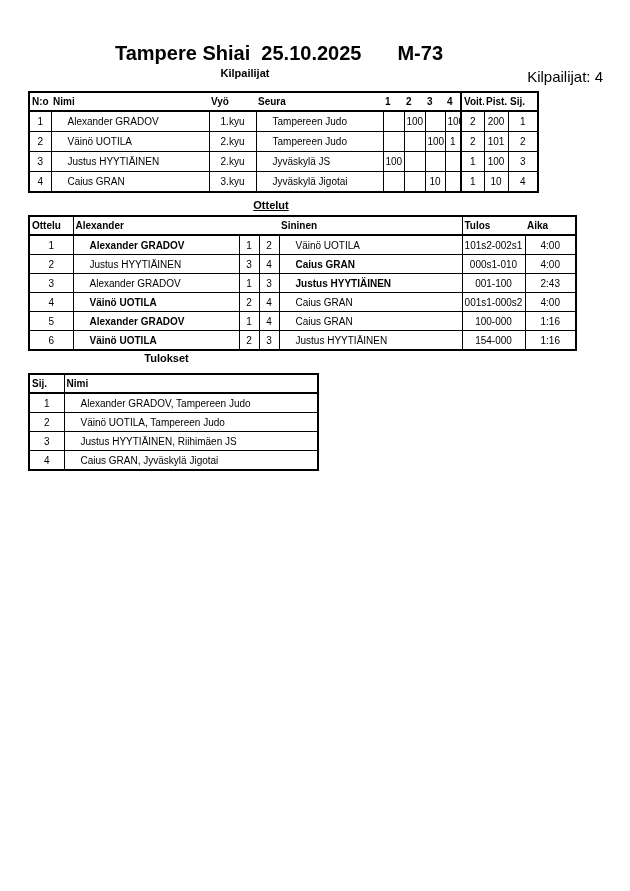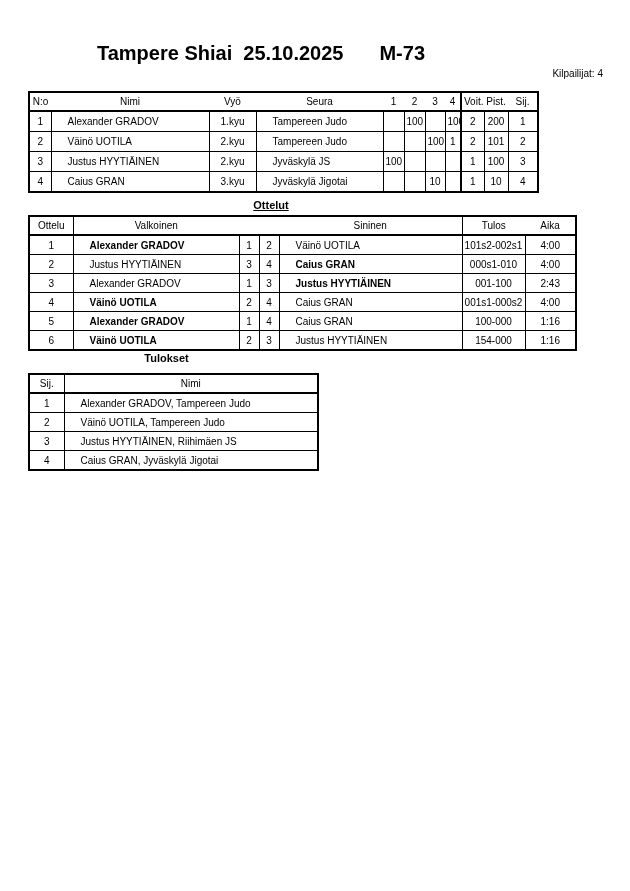--- a/index.html
+++ b/index.html
@@ -2,41 +2,41 @@
 <html><head>
 <meta charset="utf-8">
 <style>
   html,body { margin:0; padding:0; background:#ffffff; }
   .page {
     position:relative; width:630px; height:891px; background:#ffffff;
     font-family:"Liberation Sans", sans-serif; color:#000000; overflow:hidden;
   }
   .title {
     position:absolute; top:42px; left:0; width:522px; text-align:center;
-    font-size:20px; font-weight:bold; white-space:pre;
+    font-size:20px; font-weight:bold; white-space:pre;padding-left:18px;
   }
   .title .cat { margin-left:36px; }
   .sec {
     position:absolute; font-size:11px; font-weight:bold; text-align:center;
   }
   .sec1 { top:67px; left:0; width:490px; }
   .sec2 { top:199px; left:0; width:542px;text-decoration:underline; }
   .sec3 { top:352px; left:0; width:333px; }
-  .count { position:absolute; top:68px; right:27px; font-size:10px; }
+  .count { position:absolute; top:68px; right:27px; font-size:15px; }
 
   table {
     position:absolute; border-collapse:collapse; table-layout:fixed;
     background:#ffffff; border:2px solid #000000;
   }
   td {
     font-size:10px; vertical-align:middle; padding:0 2px;
     overflow:hidden; white-space:nowrap; height:18px;
   }
   thead td {
-    font-weight:normal; text-align:center; border-bottom:2px solid #000000; height:17px;
+    font-weight:bold; text-align:left; border-bottom:2px solid #000000; height:17px;
   }
   thead td.hr { border-right-style:hidden; }
   thead td.v  { border-right:1px solid #000000; }
   thead td.sep-r { border-right:2px solid #000000; }
   thead td.sep-l { border-left:2px solid #15803d; }
   tbody td { border:1px solid #000000; }
   tbody td.sep { border-left:2px solid #000000; }
   td.c { text-align:center; }
   td.l { text-align:left; padding-left:16px; }
   .win { font-weight:bold; }
@@ -45,20 +45,21 @@
   #t3 { left:28px; top:373px; width:289px; }
   #t1 tbody td { height:19px; }
 </style>
 </head>
 <body>
 
 <div class="page">
 
   <div class="title"><span>Tampere Shiai  25.10.2025</span><span class="cat">M-73</span></div>
 
+  <div class="sec sec1">Kilpailijat</div>
   <div class="count">Kilpailijat: 4</div>
 
   <table id="t1">
     <colgroup>
       <col style="width:22px">
         <col style="width:158px">
         <col style="width:47px">
         <col style="width:127px">
       <col style="width:21px">
         <col style="width:21px">
@@ -147,21 +148,21 @@
         <col style="width:166px">
         <col style="width:20px">
         <col style="width:20px">
       <col style="width:183px">
         <col style="width:63px">
         <col style="width:51px">
     </colgroup>
     <thead>
       <tr>
         <td class="v">Ottelu</td>
-        <td class="hr">Valkoinen</td>
+        <td class="hr">Alexander</td>
         <td class="hr"></td>
         <td class="hr"></td>
         <td class="v">Sininen</td>
         <td class="hr">Tulos</td>
         <td>Aika</td>
       </tr>
     </thead>
     <tbody id="t2-body">
         <tr>
           <td class="c">1</td>

